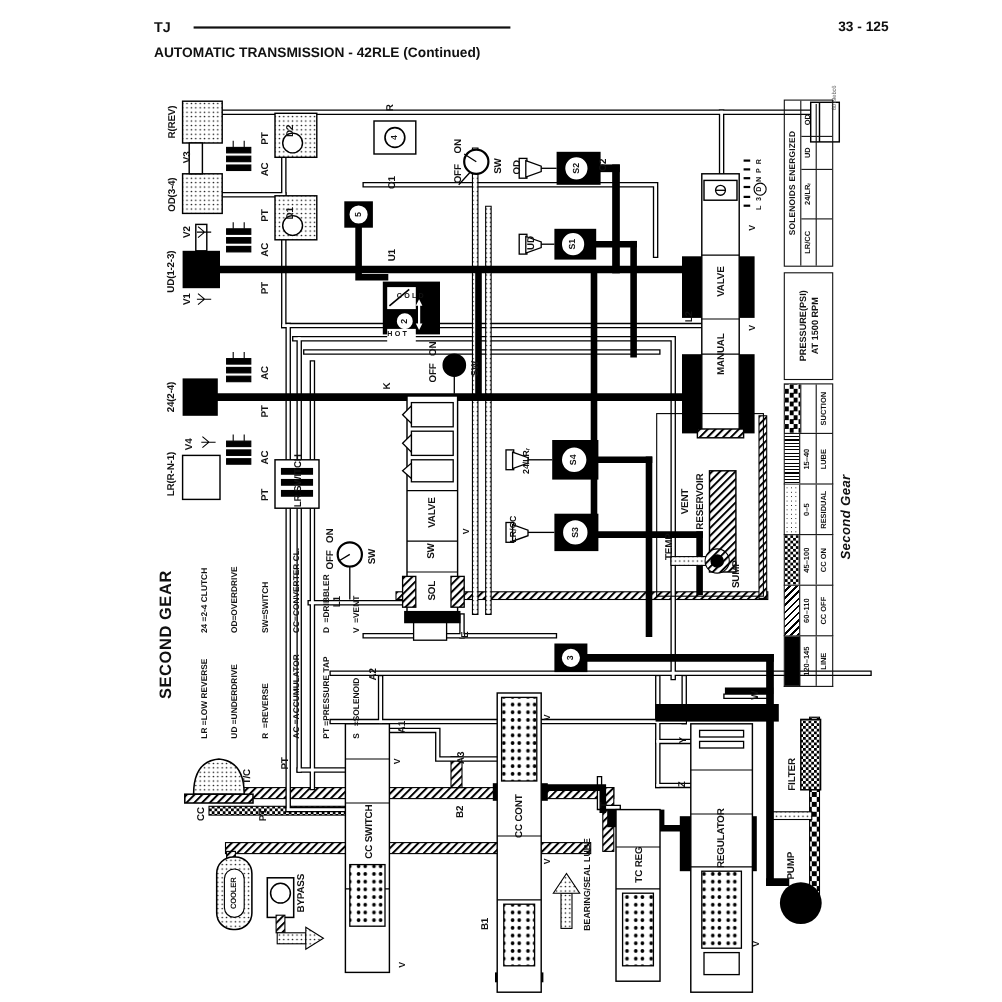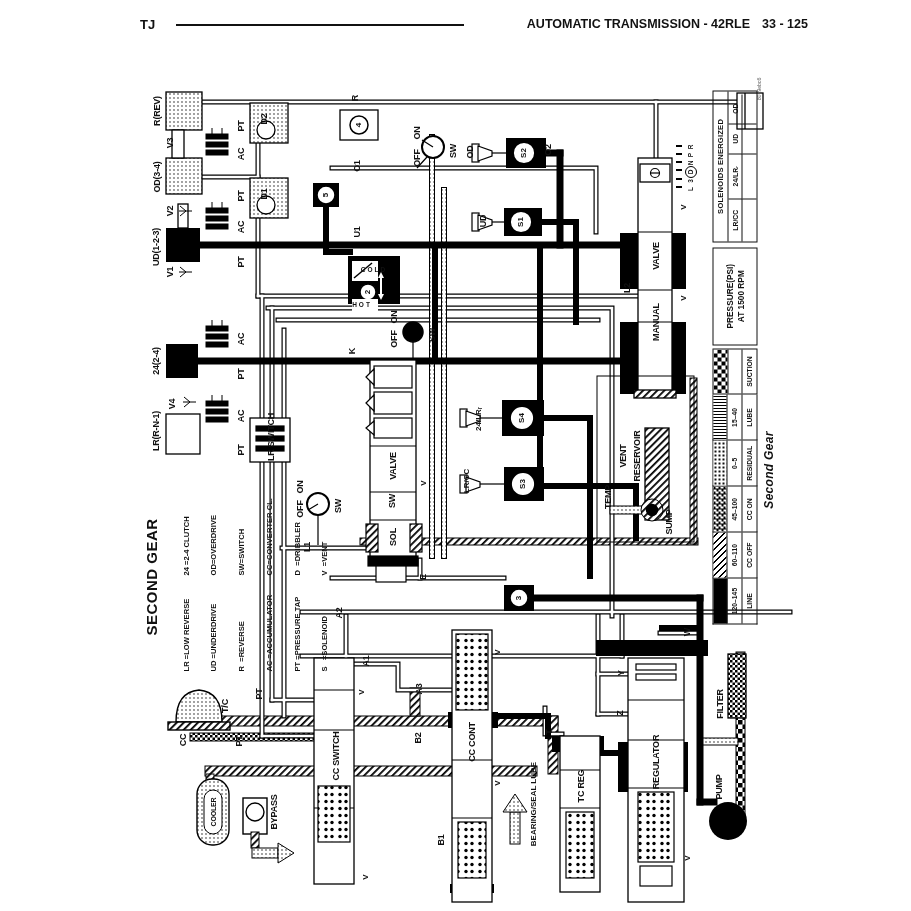--- a/index.html
+++ b/index.html
@@ -363,22 +363,22 @@
     <polygon points="378,294 384,294 381,300" fill="#fff"></polygon>
   </g>
 
   <use href="#fork" x="186" y="211"></use>
       <use href="#fork" x="186" y="272"></use>
       <use href="#fork" x="190" y="402"></use>
 </svg>
 
 <div class="hdr-left">TJ</div>
 <div class="hdr-rule"></div>
-<div class="hdr-title">AUTOMATIC TRANSMISSION - 42RLE</div>
 <div class="hdr-page">33 - 125</div>
+<div class="hdr-sub">AUTOMATIC TRANSMISSION - 42RLE (Continued)</div>
 
 <div class="lbl" style="left:157px;top:111px">R(REV)</div>
 <div class="lbl" style="left:170px;top:143px">V3</div>
 <div class="lbl" style="left:157px;top:177px">OD(3-4)</div>
 <div class="lbl" style="left:170px;top:211px">V2</div>
 <div class="lbl" style="left:156px;top:247px">UD(1-2-3)</div>
 <div class="lbl" style="left:170px;top:272px">V1</div>
 <div class="lbl" style="left:241px;top:126px">PT</div>
 <div class="lbl" style="left:241px;top:154px">AC</div>
 <div class="lbl" style="left:264px;top:119px">D2</div>

